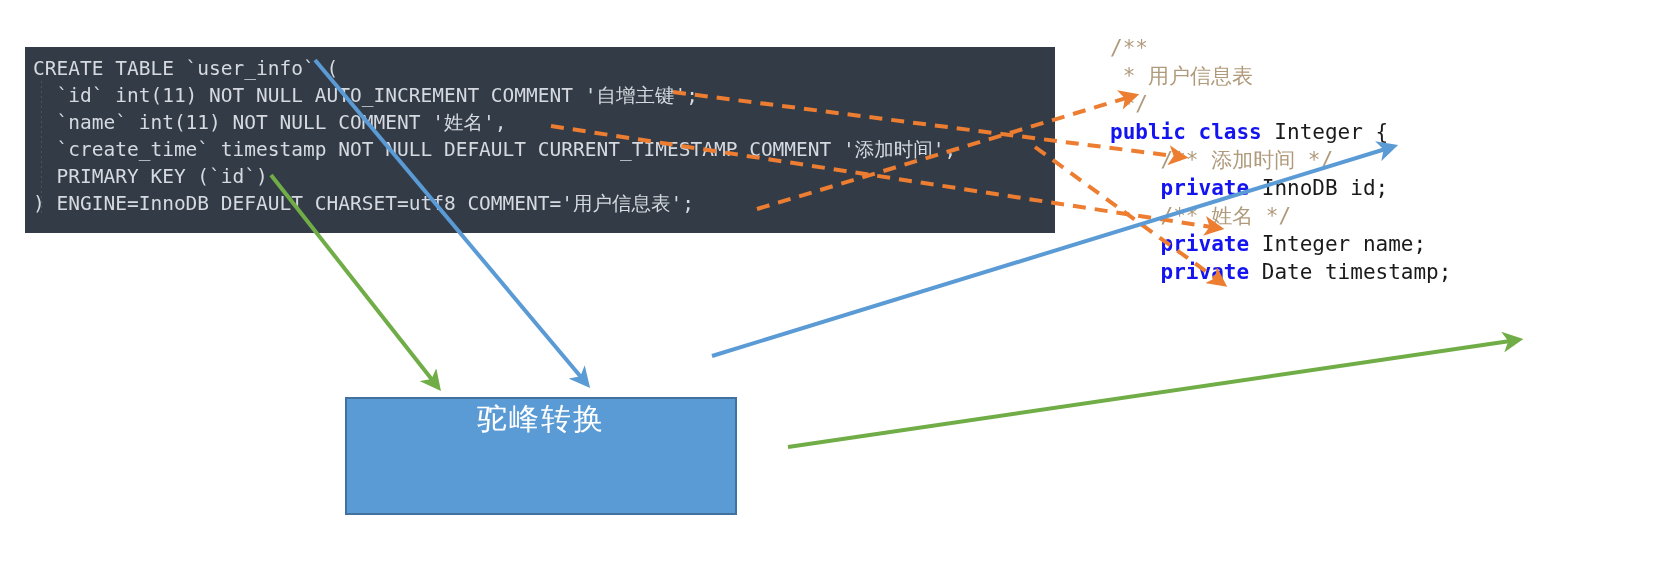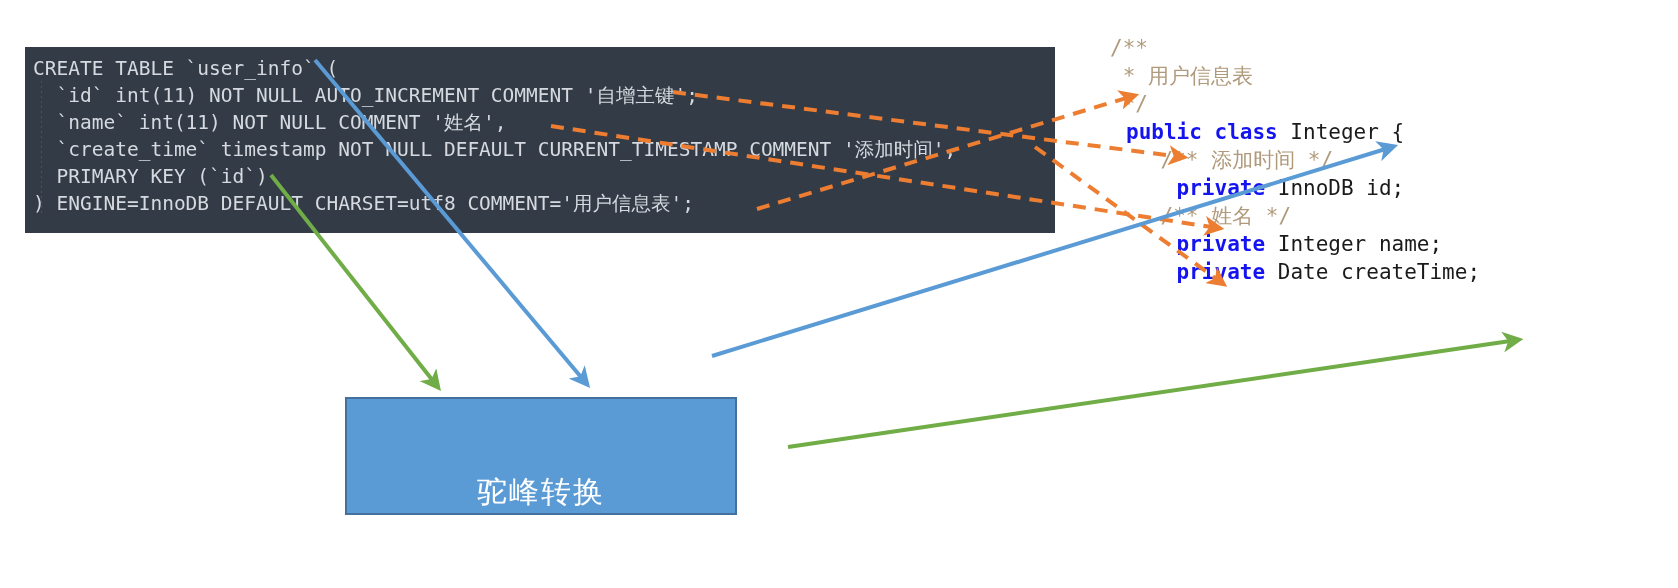--- a/index.html
+++ b/index.html
@@ -58,36 +58,36 @@
     top: 34px;
     z-index: 2;
   }
   #java-panel .jline {
     font-family: "DejaVu Sans Mono", monospace;
     font-size: 21px;
     line-height: 28px;
     white-space: pre;
     color: #1a1a1a;
   }
-  .kw { color: #1414f0; font-weight: bold; margin-left: 16px; }
+  .kw { color: #1414f0; font-weight: bold; }
   .cmt { color: #b09a7c; }
   .plain { color: #1a1a1a; }
 
   
   #camel-box {
     position: absolute;
     left: 345px;
     top: 397px;
     width: 392px;
     height: 118px;
     background: #5b9bd5;
     border: 2px solid #41719c;
     box-sizing: border-box;
     display: flex;
-    align-items: flex-end;
+    align-items: flex-start;
     justify-content: center;
     z-index: 2;
   }
   #camel-box .box-label {
     color: #ffffff;
     font-family: "DejaVu Serif", serif;
     font-size: 30px;
     letter-spacing: 2px;
   }
 
@@ -119,21 +119,21 @@
 
   <div id="java-panel">
       <div class="jline"><span class="cmt">/**</span></div>
       <div class="jline"><span class="cmt"> * 用户信息表</span></div>
       <div class="jline"><span class="cmt"> */</span></div>
       <div class="jline"><span class="kw">public class</span><span class="plain"> Integer {</span></div>
       <div class="jline"><span class="cmt">    /** 添加时间 */</span></div>
       <div class="jline"><span class="plain">    </span><span class="kw">private</span><span class="plain"> InnoDB id;</span></div>
       <div class="jline"><span class="cmt">    /** 姓名 */</span></div>
       <div class="jline"><span class="plain">    </span><span class="kw">private</span><span class="plain"> Integer name;</span></div>
-      <div class="jline"><span class="plain">    </span><span class="kw">private</span><span class="plain"> Date createTime;</span></div>
+      <div class="jline"><span class="plain">    </span><span class="kw">private</span><span class="plain"> Date timestamp;</span></div>
     </div>
 
   <div id="camel-box">
     <span class="box-label">驼峰转换</span>
   </div>
 
   <svg id="arrow-layer" viewBox="0 0 1678 588" xmlns="http://www.w3.org/2000/svg">
     <defs>
       <marker id="head-orange" markerWidth="5" markerHeight="5" refX="3.4" refY="2.5" orient="auto">
         <path d="M0,0 L5,2.5 L0,5 L1.3,2.5 Z" fill="#ed7d31"></path>

